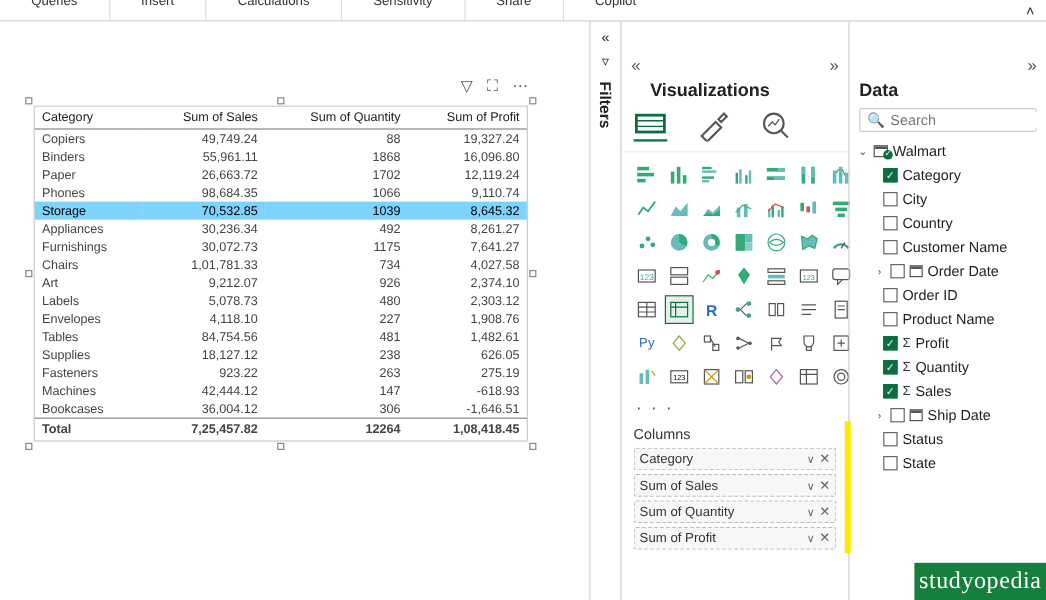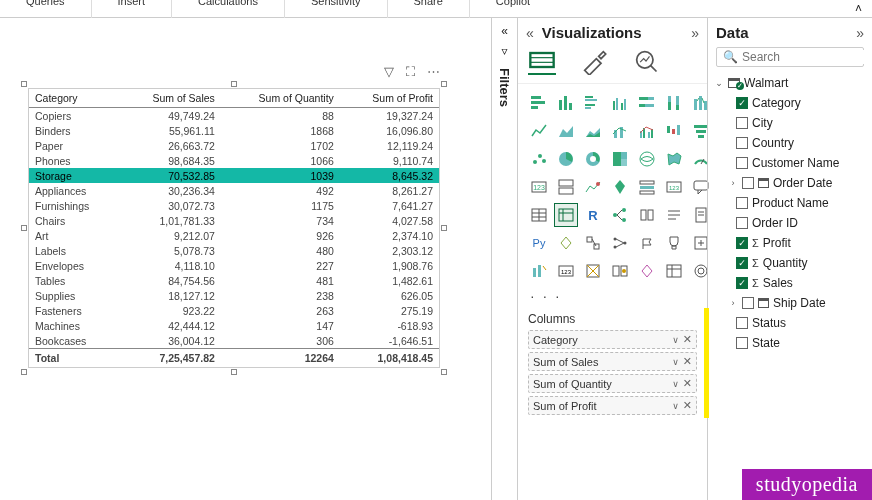--- a/index.html
+++ b/index.html
@@ -11,21 +11,21 @@
 
   .main { display: flex; height: calc(500px - 18px); }
   .canvas-area { flex: 1; position: relative; background: #fff; }
   .filters-bar { width: 26px; border-left: 1px solid #ccc; display: flex; flex-direction: column; align-items: center; padding-top: 6px; gap: 6px; }
   .filters-bar .collapse-icon { font-size: 12px; }
   .filters-label { writing-mode: vertical-lr; font-size: 13px; font-weight: 600; color: #222; margin-top: 4px; }
 
   .viz-pane { width: 190px; border-left: 1px solid #ccc; display: flex; flex-direction: column; }
   .data-pane { width: 165px; border-left: 1px solid #ccc; display: flex; flex-direction: column; }
   .pane-header { display: flex; align-items: center; padding: 6px 8px; }
-  .pane-title { font-size: 15px; font-weight: 600; flex: 1; }
+  .pane-title { font-size: 15px; font-weight: 600; flex: 1; margin-top: 43px; }
   .pane-expand { font-size: 14px; color: #555; }
 
   .build-label { font-size: 12px; color: #444; padding: 0 8px 4px 10px; }
   .build-tabs { display: flex; gap: 24px; padding: 0 10px 8px 10px; border-bottom: 1px solid #eee; }
   .build-tab { width: 28px; height: 28px; display: flex; align-items: center; justify-content: center; }
   .build-tab.active { border-bottom: 2px solid #0c7b45; }
 
   .viz-gallery { padding: 8px 8px 4px 10px; display: grid; grid-template-columns: repeat(7, 22px); gap: 6px 5px; }
   .viz-icon { width: 22px; height: 22px; display: flex; align-items: center; justify-content: center; font-size: 13px; color: #444; }
   .viz-icon svg { width: 18px; height: 18px; }
@@ -63,25 +63,25 @@
   .handle { position: absolute; width: 6px; height: 6px; border: 1px solid #888; background: #fff; }
   .h-tl { top: -3px; left: -3px; } .h-tr { top: -3px; right: -3px; }
   .h-bl { bottom: -3px; left: -3px; } .h-br { bottom: -3px; right: -3px; }
   .h-tm { top: -3px; left: 50%; margin-left: -3px; } .h-bm { bottom: -3px; left: 50%; margin-left: -3px; }
   .h-ml { left: -3px; top: 50%; margin-top: -3px; } .h-mr { right: -3px; top: 50%; margin-top: -3px; }
   .matrix { border: 1px solid #ccc; background: #fff; font-size: 10.5px; }
   .matrix table { width: 100%; border-collapse: collapse; }
   .matrix th { text-align: left; padding: 3px 6px; border-bottom: 1px solid #888; font-weight: 400; font-size: 10.5px; }
   .matrix th.num, .matrix td.num { text-align: right; }
   .matrix td { padding: 1.5px 6px; font-size: 10.5px; color: #444; }
-  .matrix tbody tr.hl { background: #14b8a6; color: #000; }
+  .matrix tbody tr.hl { background: #7dd3fc; color: #000; }
   .matrix tbody tr.hl td { color: #000; }
   .matrix tfoot td { border-top: 1px solid #888; font-weight: 700; padding: 3px 6px; }
 
-  .watermark { position: absolute; right: 0; bottom: 0; background: #a21caf; color: #fff; font-family: Georgia, serif; font-size: 20px; padding: 4px 14px; letter-spacing: 0.5px; }
+  .watermark { position: absolute; right: 0; bottom: 0; background: #15803d; color: #fff; font-family: Georgia, serif; font-size: 20px; padding: 4px 4px; letter-spacing: 0.5px; }
 </style>
 </head>
 <body>
 
 <div class="ribbon">
   <div class="ribbon-tab">Queries</div>
   <div class="ribbon-tab">Insert</div>
   <div class="ribbon-tab">Calculations</div>
   <div class="ribbon-tab">Sensitivity</div>
   <div class="ribbon-tab">Share</div>
@@ -647,25 +647,25 @@
             <span class="tlabel">Customer Name</span>
           </div>
           <div class="tree-item tree-child tree-child2">
             <span class="chev">›</span>
             <span class="cb "></span>
             <span class="cal-icon"></span>
             <span class="tlabel">Order Date</span>
           </div>
           <div class="tree-item tree-child">
             <span class="cb "></span>
+            <span class="tlabel">Order ID</span>
+          </div>
+          <div class="tree-item tree-child">
+            <span class="cb "></span>
             <span class="tlabel">Product Name</span>
-          </div>
-          <div class="tree-item tree-child">
-            <span class="cb "></span>
-            <span class="tlabel">Order ID</span>
           </div>
           <div class="tree-item tree-child">
             <span class="cb checked">✓</span>
             <span class="sigma">Σ</span>
             <span class="tlabel">Profit</span>
           </div>
           <div class="tree-item tree-child">
             <span class="cb checked">✓</span>
             <span class="sigma">Σ</span>
             <span class="tlabel">Quantity</span>

